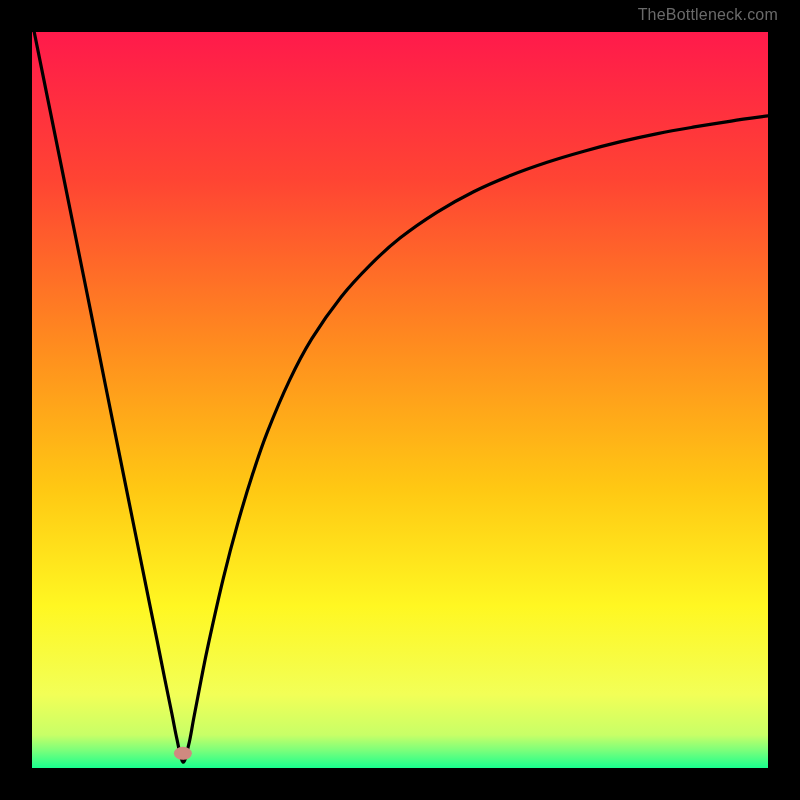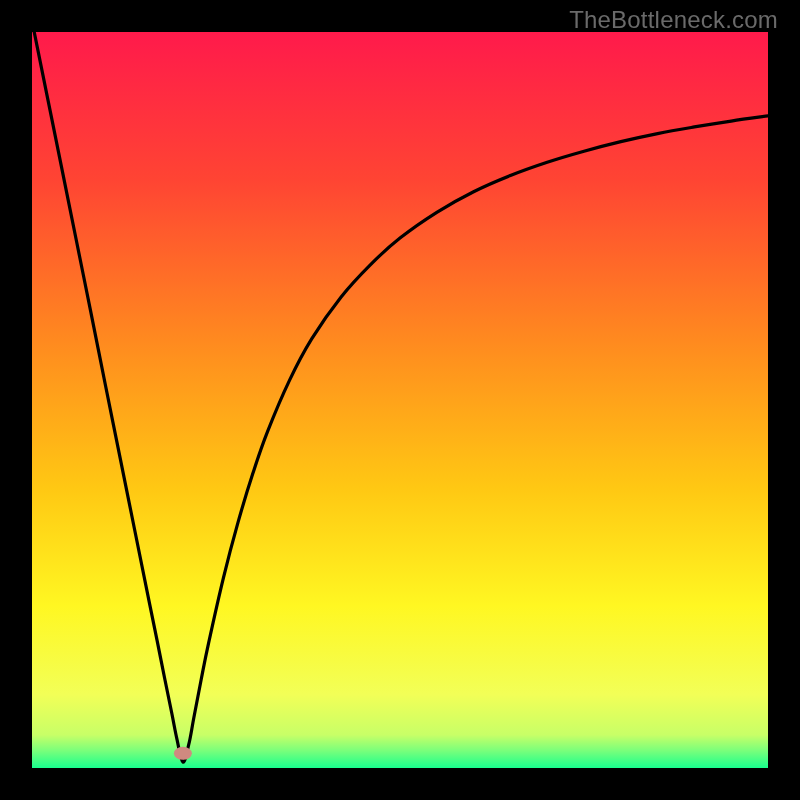--- a/index.html
+++ b/index.html
@@ -24,21 +24,21 @@
     left: 0;
     top: 0;
     width: 736px;
     height: 736px;
   }
   .watermark {
     position: absolute;
     top: 6px;
     right: 22px;
     color: #6a6a6a;
-    font-size: 24px;
+    font-size: 16px;
     letter-spacing: 0.2px;
     font-family: Arial, Helvetica, sans-serif;
   }
   svg {
     display: block;
   }
 </style>
 </head>
 <body>
 

